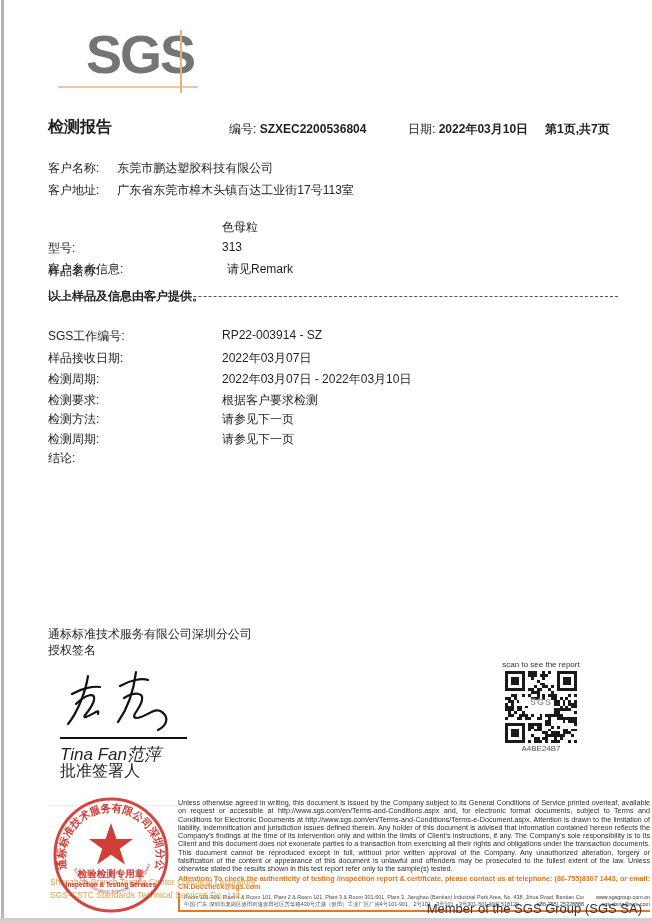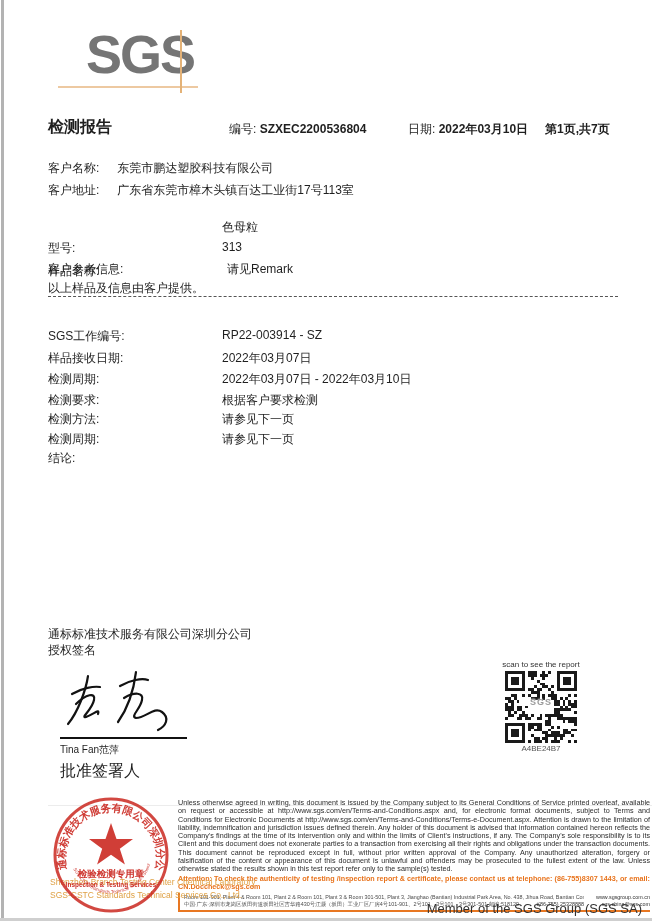--- a/index.html
+++ b/index.html
@@ -31,21 +31,21 @@
   .val-abs{position:absolute;font-size:12px;}
   .conclusion{position:absolute;left:222px;top:450px;width:396px;font-size:12px;
               line-height:19px;text-align:justify;}
   .dashline{position:absolute;left:48px;top:296px;width:570px;border-top:1px dashed #555;}
 
   
   .sig-company{position:absolute;left:48px;top:626px;font-size:12px;}
   .sig-auth{position:absolute;left:48px;top:642px;font-size:12px;}
   .sig-svg{position:absolute;left:50px;top:660px;}
   .sig-line{position:absolute;left:60px;top:737px;width:127px;height:2px;background:#111;}
-  .sig-name{position:absolute;left:60px;top:743px;font-size:10px;}
+  .sig-name{position:absolute;left:60px;top:743px;font-size:17px;font-style:italic;}
   .sig-title{position:absolute;left:60px;top:761px;font-size:16px;}
 
   
   .qr-caption{position:absolute;left:496px;top:660px;width:90px;text-align:center;font-size:8px;color:#333;}
   .qr-box{position:absolute;left:505px;top:671px;width:72px;height:72px;}
   .qr-center{position:absolute;left:505px;top:697px;width:72px;text-align:center;
              font-size:9px;font-weight:bold;color:#9a9a9a;letter-spacing:1px;
              text-shadow:0 0 2px #fff, 0 0 2px #fff;}
   .qr-code-text{position:absolute;left:496px;top:744px;width:90px;text-align:center;font-size:8px;color:#555;}
 
@@ -96,21 +96,21 @@
     <span class="lab" style="width:66px;">客户地址:</span>
     <span>广东省东莞市樟木头镇百达工业街17号113室</span>
   </div>
 
   <div class="frow" style="top:219px;margin-top:44px;">样品名称:</div>
   <div class="val-abs" style="left:222px;top:219px;">色母粒</div>
   <div class="frow" style="top:240px;">型号:</div>
   <div class="val-abs" style="left:222px;top:240px;">313</div>
   <div class="frow" style="top:261px;">客户参考信息:</div>
   <div class="val-abs" style="left:212px;top:261px;margin-left:15px;">请见Remark</div>
-  <div class="frow" style="top:280px;">以上样品及信息由客户提供。</div>
+  <div class="frow" style="top:288px;font-weight:bold;">以上样品及信息由客户提供。</div>
 
   <div class="dashline"></div>
 
   <div class="frow" style="top:328px;">SGS工作编号:</div>
   <div class="val-abs" style="left:222px;top:328px;">RP22-003914 - SZ</div>
   <div class="frow" style="top:350px;">样品接收日期:</div>
   <div class="val-abs" style="left:222px;top:350px;">2022年03月07日</div>
   <div class="frow" style="top:371px;">检测周期:</div>
   <div class="val-abs" style="left:222px;top:371px;">2022年03月07日 - 2022年03月10日</div>
   <div class="frow" style="top:392px;">检测要求:</div>

